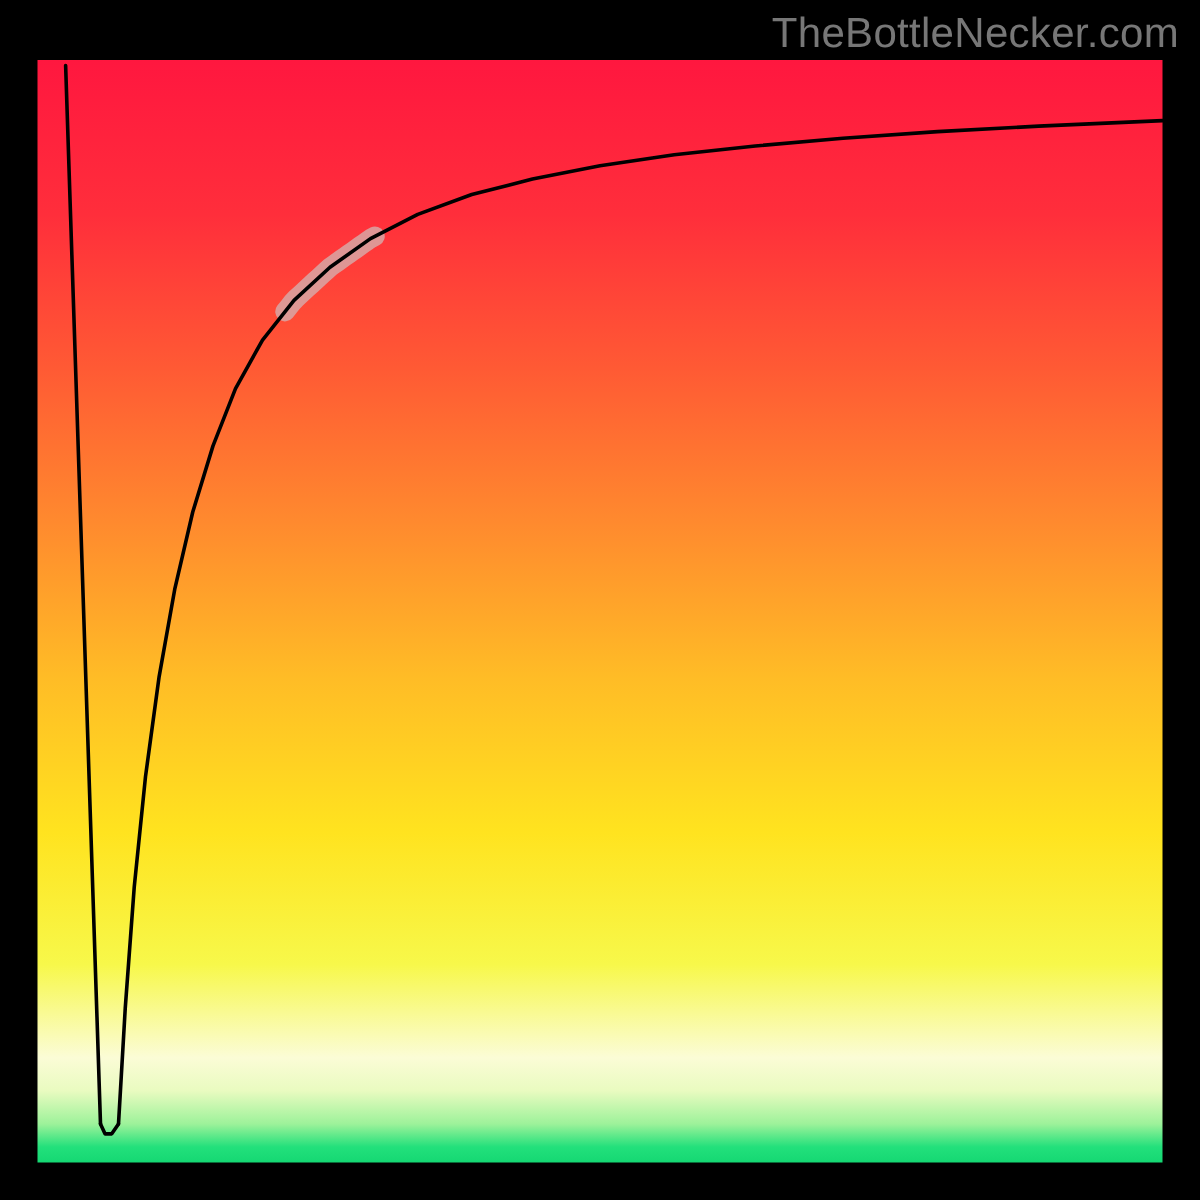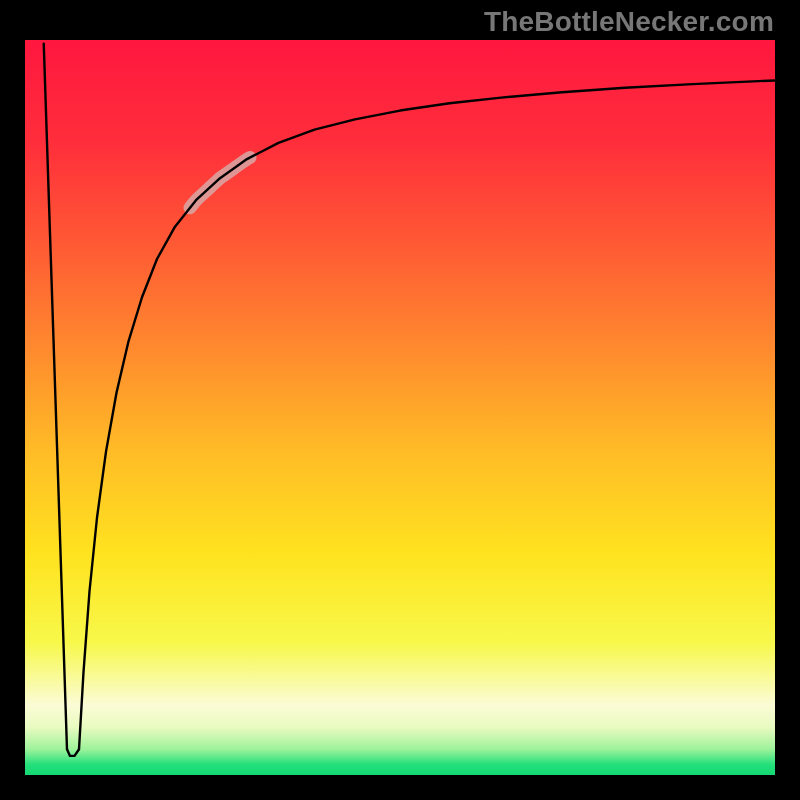--- a/index.html
+++ b/index.html
@@ -13,24 +13,24 @@
   }
   .chart-wrap {
     position: relative;
     width: 800px;
     height: 800px;
     background: #000;
   }
   .watermark {
     position: absolute;
     top: 6px;
-    right: 26px;
+    right: 14px;
     color: #777;
     font-size: 28px;
-    font-weight: 700;
+    font-weight: 400;
     letter-spacing: 0.2px;
     user-select: none;
   }
   svg { display: block; }
 </style>
 </head>
 <body>
 
 <div class="chart-wrap">
   <div class="watermark">TheBottleNecker.com</div>

